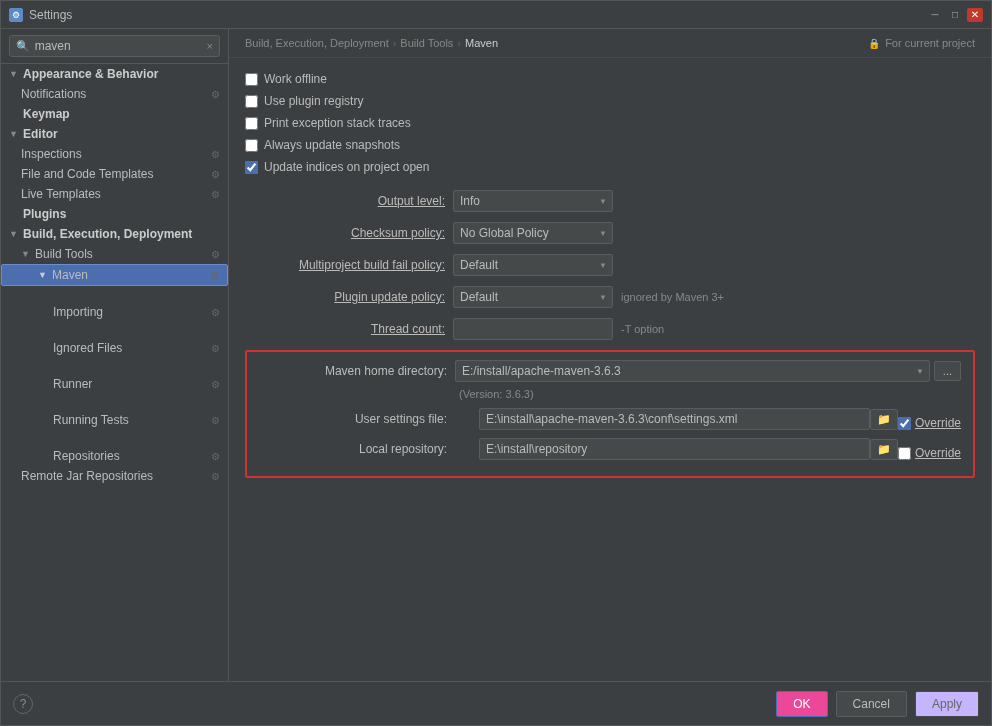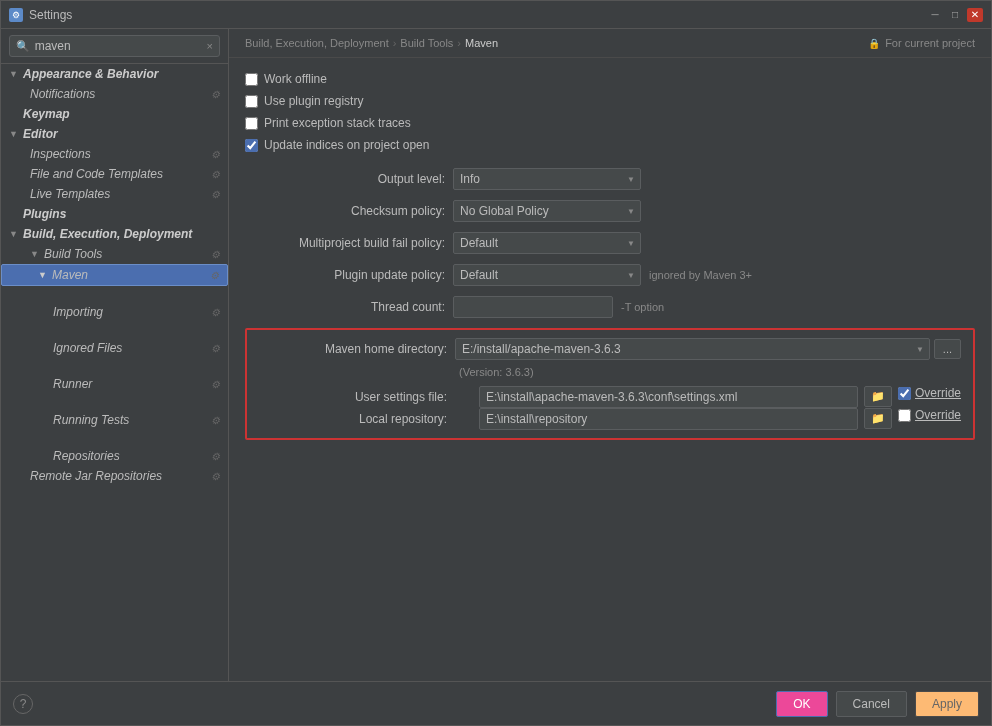--- a/index.html
+++ b/index.html
@@ -128,33 +128,32 @@
       font-size: 11px;
     }
 
     .tree-item {
       padding: 3px 8px;
       cursor: pointer;
       display: flex;
       align-items: center;
       gap: 4px;
       white-space: nowrap;
-      font-style: italic;
     }
 
     .tree-item.selected {
       background: #4b6eaf;
     }
 
     .tree-item.parent {
       font-weight: bold;
       color: #cccccc;
     }
 
-    .tree-item.child-1 { padding-left: 29px; }
+    .tree-item.child-1 { padding-left: 20px; }
     .tree-item.child-2 { padding-left: 36px; }
     .tree-item.child-3 { padding-left: 52px; margin-top: 16px; }
 
     .tree-arrow {
       font-size: 9px;
       color: #888;
       width: 10px;
     }
 
     .tree-arrow.open::before { content: '▼'; }
@@ -236,25 +235,26 @@
       margin-bottom: 10px;
       gap: 8px;
     }
 
     .form-label {
       color: #bbbbbb;
       font-size: 12px;
       width: 200px;
       flex-shrink: 0;
       text-align: right;
+      text-decoration: underline;
     }
 
     .select-wrapper {
       position: relative;
-      width: 188px;
+      width: 160px;
     }
 
     .select-wrapper select {
       width: 100%;
       background: #45494a;
       border: 1px solid #5a5d5f;
       color: #bbbbbb;
       font-size: 12px;
       padding: 3px 24px 3px 6px;
       border-radius: 2px;
@@ -355,35 +355,35 @@
       color: #888;
       font-size: 11px;
       padding-left: 200px;
       margin-bottom: 8px;
     }
 
     .user-settings-row {
       display: flex;
       align-items: center;
       gap: 8px;
+      margin-bottom: 8px;
     }
 
     .user-settings-label {
       color: #bbbbbb;
       font-size: 12px;
       width: 188px;
       flex-shrink: 0;
       text-align: right;
     }
 
     .user-settings-input-wrapper {
       display: flex;
-      align-items: flex-start;
+      align-items: flex-end;
       flex: 1;
-      gap: 6px;
       padding-left: 24px;
     }
 
     .path-input {
       flex: 1;
       background: #45494a;
       border: 1px solid #5a5d5f;
       color: #bbbbbb;
       font-size: 12px;
       padding: 3px 6px;
@@ -457,21 +457,21 @@
       color: #ffffff;
     }
 
     .btn-secondary {
       background: #45494a;
       border-color: #5a5d5f;
       color: #bbbbbb;
     }
 
     .btn-disabled {
-      background: #fdba74;
+      background: #c4b5fd;
       border-color: #4a4a4a;
       color: #666;
     }
   </style>
 </head>
 <body>
 
 <div class="window">
 
   <div class="title-bar">
@@ -601,20 +601,24 @@
           <input type="checkbox" id="cb0" style="">
           <label for="cb0" class="checkbox-label">Work offline</label>
         </div>
         <div class="checkbox-row">
           <input type="checkbox" id="cb1" style="">
           <label for="cb1" class="checkbox-label">Use plugin registry</label>
         </div>
         <div class="checkbox-row">
           <input type="checkbox" id="cb3" style="">
           <label for="cb3" class="checkbox-label">Print exception stack traces</label>
+        </div>
+        <div class="checkbox-row">
+          <input type="checkbox" id="cb4" style="">
+          <label for="cb4" class="checkbox-label">Always update snapshots</label>
         </div>
         <div class="checkbox-row">
           <input type="checkbox" id="cb5" checked="" style="">
           <label for="cb5" class="checkbox-label">Update indices on project open</label>
         </div>
 
         <div style="height: 8px;"></div>
 
         <div class="form-row">
           <span class="form-label">Output level:</span>

